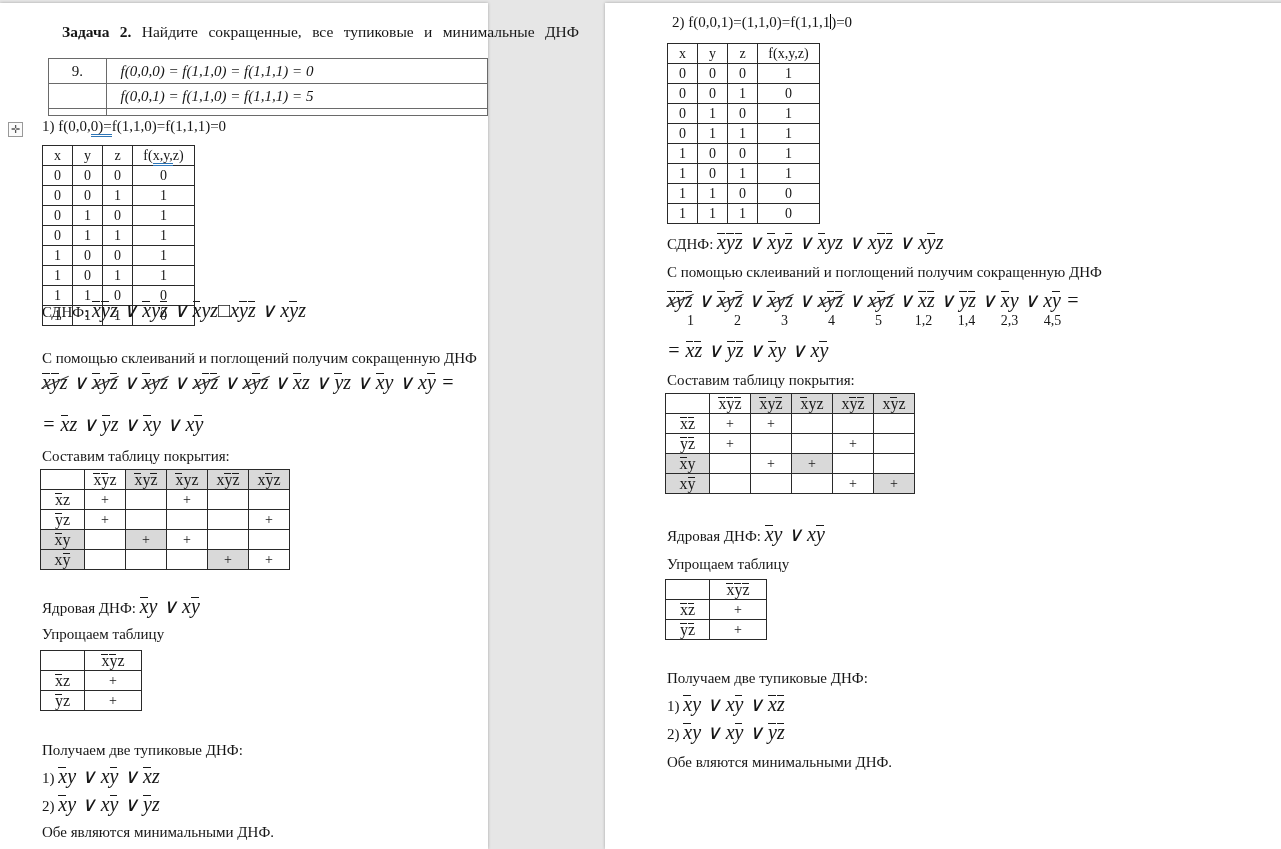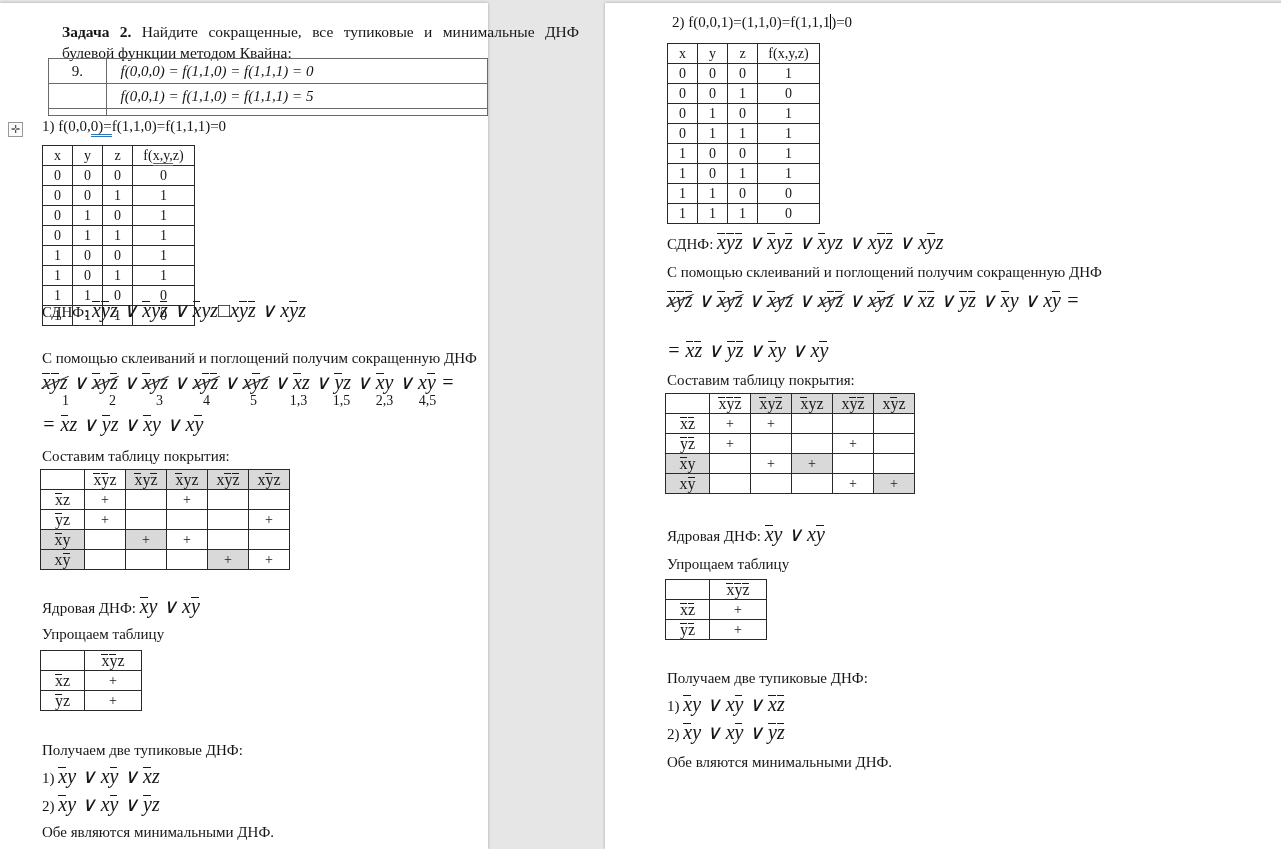--- a/index.html
+++ b/index.html
@@ -48,21 +48,20 @@
   .handle{width:15px;height:15px;border:1px solid #999;background:#fbfbfb;color:#555;
           font-size:11px;line-height:13px;text-align:center;cursor:move}
 </style>
 </head>
 <body>
 
 <div class="page" id="page-left">
 
   <div class="b title" style="left:62px;top:18px">
     <div class="l1"><span class="bold">Задача 2.</span><span> Найдите сокращенные, все тупиковые и минимальные ДНФ</span></div>
-    <div>булевой функции методом Квайна:</div>
   </div>
 
   <table class="b stmt" style="left:48px;top:55px">
       <tbody>
         <tr>
           <td>9.</td>
           <td>f(0,0,0) = f(1,1,0) = f(1,1,1) = 0</td>
         </tr>
         <tr>
           <td></td>
@@ -140,21 +139,20 @@
 
   <div class="b" style="left:42px;top:298px">
     <span class="lbl">СДНФ:</span>
     <span class="f"><span class="ov">x</span><span class="ov">y</span>z ∨ <span class="ov">x</span>y<span class="ov">z</span> ∨ <span class="ov">x</span>yz□x<span class="ov">y</span><span class="ov">z</span> ∨ x<span class="ov">y</span>z</span>
   </div>
 
   <div class="b" style="left:42px;top:346px">С помощью склеиваний и поглощений получим сокращенную ДНФ</div>
 
   <div class="b f" style="left:42px;top:370px"><span class="st"><span class="ov">x</span><span class="ov">y</span>z</span> ∨ <span class="st"><span class="ov">x</span>y<span class="ov">z</span></span> ∨ <span class="st"><span class="ov">x</span>yz</span> ∨ <span class="st">x<span class="ov">y</span><span class="ov">z</span></span> ∨ <span class="st">x<span class="ov">y</span>z</span> ∨ <span class="ov">x</span>z ∨ <span class="ov">y</span>z ∨ <span class="ov">x</span>y ∨ x<span class="ov">y</span> =</div>
 
-  <div class="b nums" style="left:42px;top:388px"><span>1</span><span>2</span><span>3</span><span>4</span><span>5</span><span>1,3</span><span>1,5</span><span>2,3</span><span>4,5</span></div>
 
   <div class="b f" style="left:42px;top:412px">= <span class="ov">x</span>z ∨ <span class="ov">y</span>z ∨ <span class="ov">x</span>y ∨ x<span class="ov">y</span></div>
 
   <div class="b" style="left:42px;top:444px">Составим таблицу покрытия:</div>
 
   <table class="b cov" style="left:40px;top:466px">
       <tbody>
         <tr>
           <td></td>
           <td><span class="ov">x</span><span class="ov">y</span>z</td>
@@ -301,20 +299,21 @@
 
   <div class="b" style="left:62px;top:230px">
     <span class="lbl">СДНФ:</span>
     <span class="f"><span class="ov">x</span><span class="ov">y</span><span class="ov">z</span> ∨ <span class="ov">x</span>y<span class="ov">z</span> ∨ <span class="ov">x</span>yz ∨ x<span class="ov">y</span><span class="ov">z</span> ∨ x<span class="ov">y</span>z</span>
   </div>
 
   <div class="b" style="left:62px;top:260px">С помощью склеиваний и поглощений получим сокращенную ДНФ</div>
 
   <div class="b f" style="left:62px;top:288px"><span class="st"><span class="ov">x</span><span class="ov">y</span><span class="ov">z</span></span> ∨ <span class="st"><span class="ov">x</span>y<span class="ov">z</span></span> ∨ <span class="st"><span class="ov">x</span>yz</span> ∨ <span class="st">x<span class="ov">y</span><span class="ov">z</span></span> ∨ <span class="st">x<span class="ov">y</span>z</span> ∨ <span class="ov">x</span><span class="ov">z</span> ∨ <span class="ov">y</span><span class="ov">z</span> ∨ <span class="ov">x</span>y ∨ x<span class="ov">y</span> =</div>
 
+  <div class="b nums" style="left:62px;top:308px"><span>1</span><span>2</span><span>3</span><span>4</span><span>5</span><span>1,2</span><span>1,4</span><span>2,3</span><span>4,5</span></div>
 
   <div class="b f" style="left:62px;top:338px">= <span class="ov">x</span><span class="ov">z</span> ∨ <span class="ov">y</span><span class="ov">z</span> ∨ <span class="ov">x</span>y ∨ x<span class="ov">y</span></div>
 
   <div class="b" style="left:62px;top:368px">Составим таблицу покрытия:</div>
 
   <table class="b cov" style="left:60px;top:390px">
       <tbody>
         <tr>
           <td></td>
           <td><span class="ov">x</span><span class="ov">y</span><span class="ov">z</span></td>

